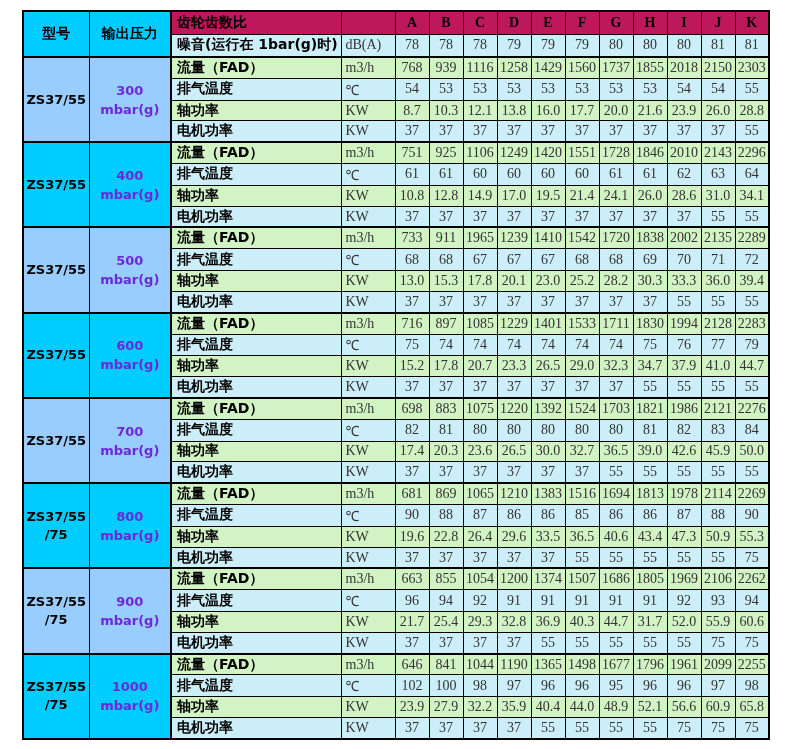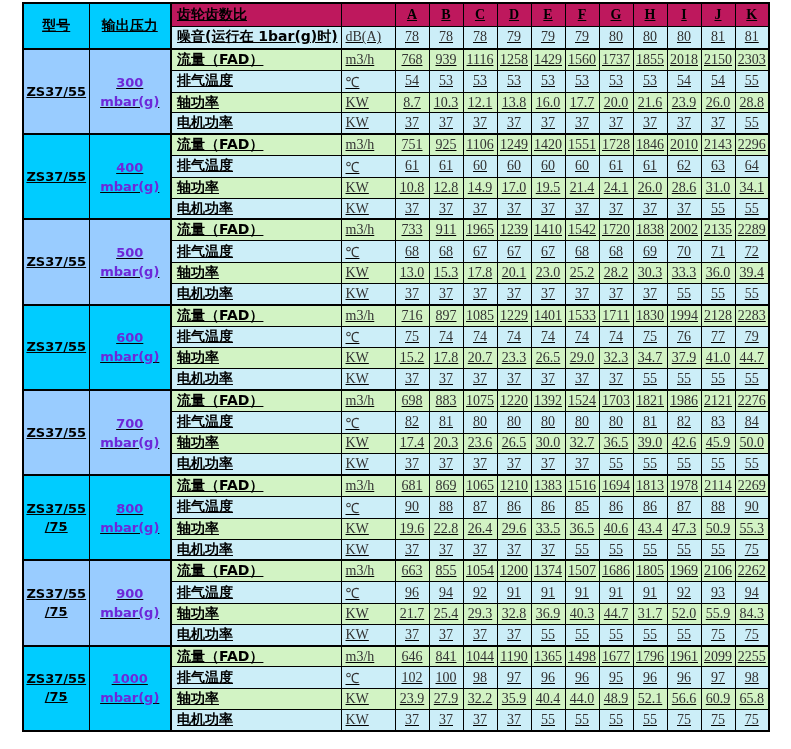--- a/index.html
+++ b/index.html
@@ -1,17 +1,17 @@
 <!DOCTYPE html>
 <html><head>
 <meta charset="utf-8">
 <style>
   html,body{margin:0;padding:0;background:#ffffff;}
   body{width:791px;height:749px;font-family:"DejaVu Sans",sans-serif;}
-  .page{padding:2px 0 0 22px;text-decoration:underline;}
+  .page{padding:10px 0 0 22px;}
   table{border-collapse:collapse;table-layout:fixed;width:746px;height:730px;
         border:2px solid #000;}
   th,td{border:1px solid #000;overflow:hidden;white-space:nowrap;padding:0;
         vertical-align:middle;}
   thead tr{height:23px;}
   
   .hcyan{background:#00CCFF;}
   .hblue{background:#be185d;}
   .green{background:#D2F3C4;}
   .lcyan{background:#CCEEF8;}
@@ -533,21 +533,21 @@
           <td class="green val">21.7</td>
           <td class="green val">25.4</td>
           <td class="green val">29.3</td>
           <td class="green val">32.8</td>
           <td class="green val">36.9</td>
           <td class="green val">40.3</td>
           <td class="green val">44.7</td>
           <td class="green val">31.7</td>
           <td class="green val">52.0</td>
           <td class="green val">55.9</td>
-          <td class="green val">84.3</td>
+          <td class="green val">60.6</td>
         </tr>
         <tr>
           <td class="lcyan label lb">电机功率</td>
           <td class="lcyan unit">KW</td>
           <td class="lcyan val">37</td>
           <td class="lcyan val">37</td>
           <td class="lcyan val">37</td>
           <td class="lcyan val">37</td>
           <td class="lcyan val">55</td>
           <td class="lcyan val">55</td>

